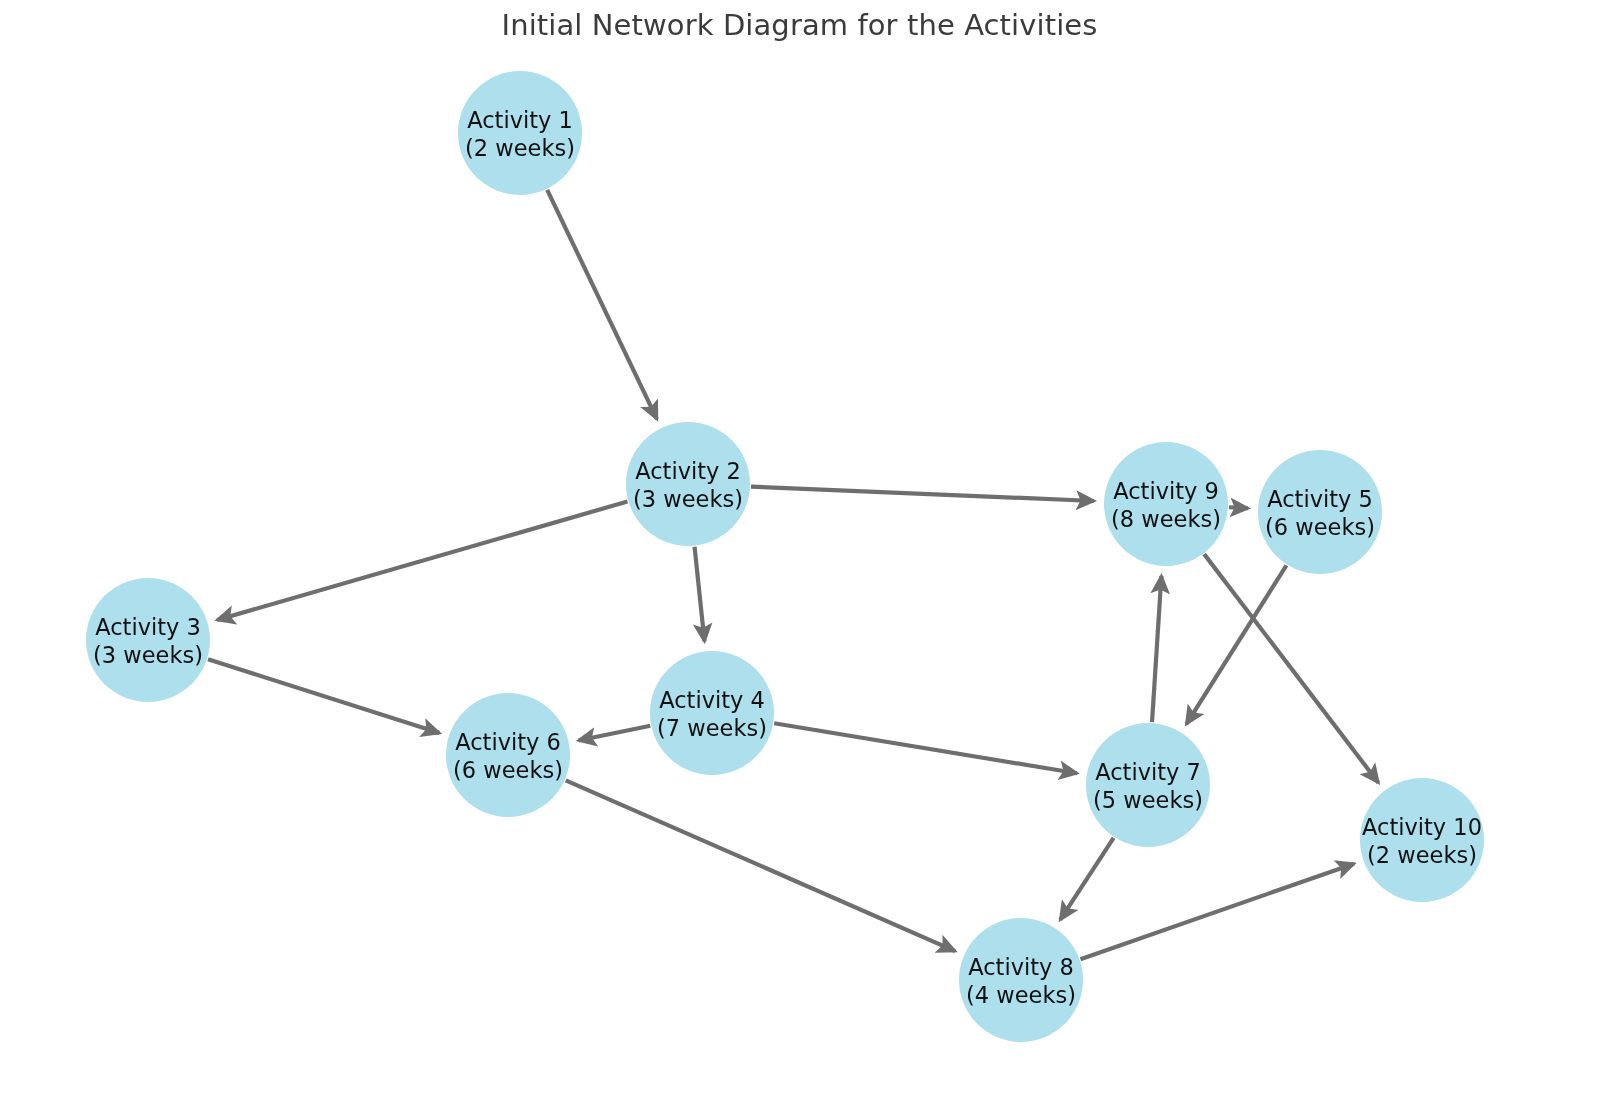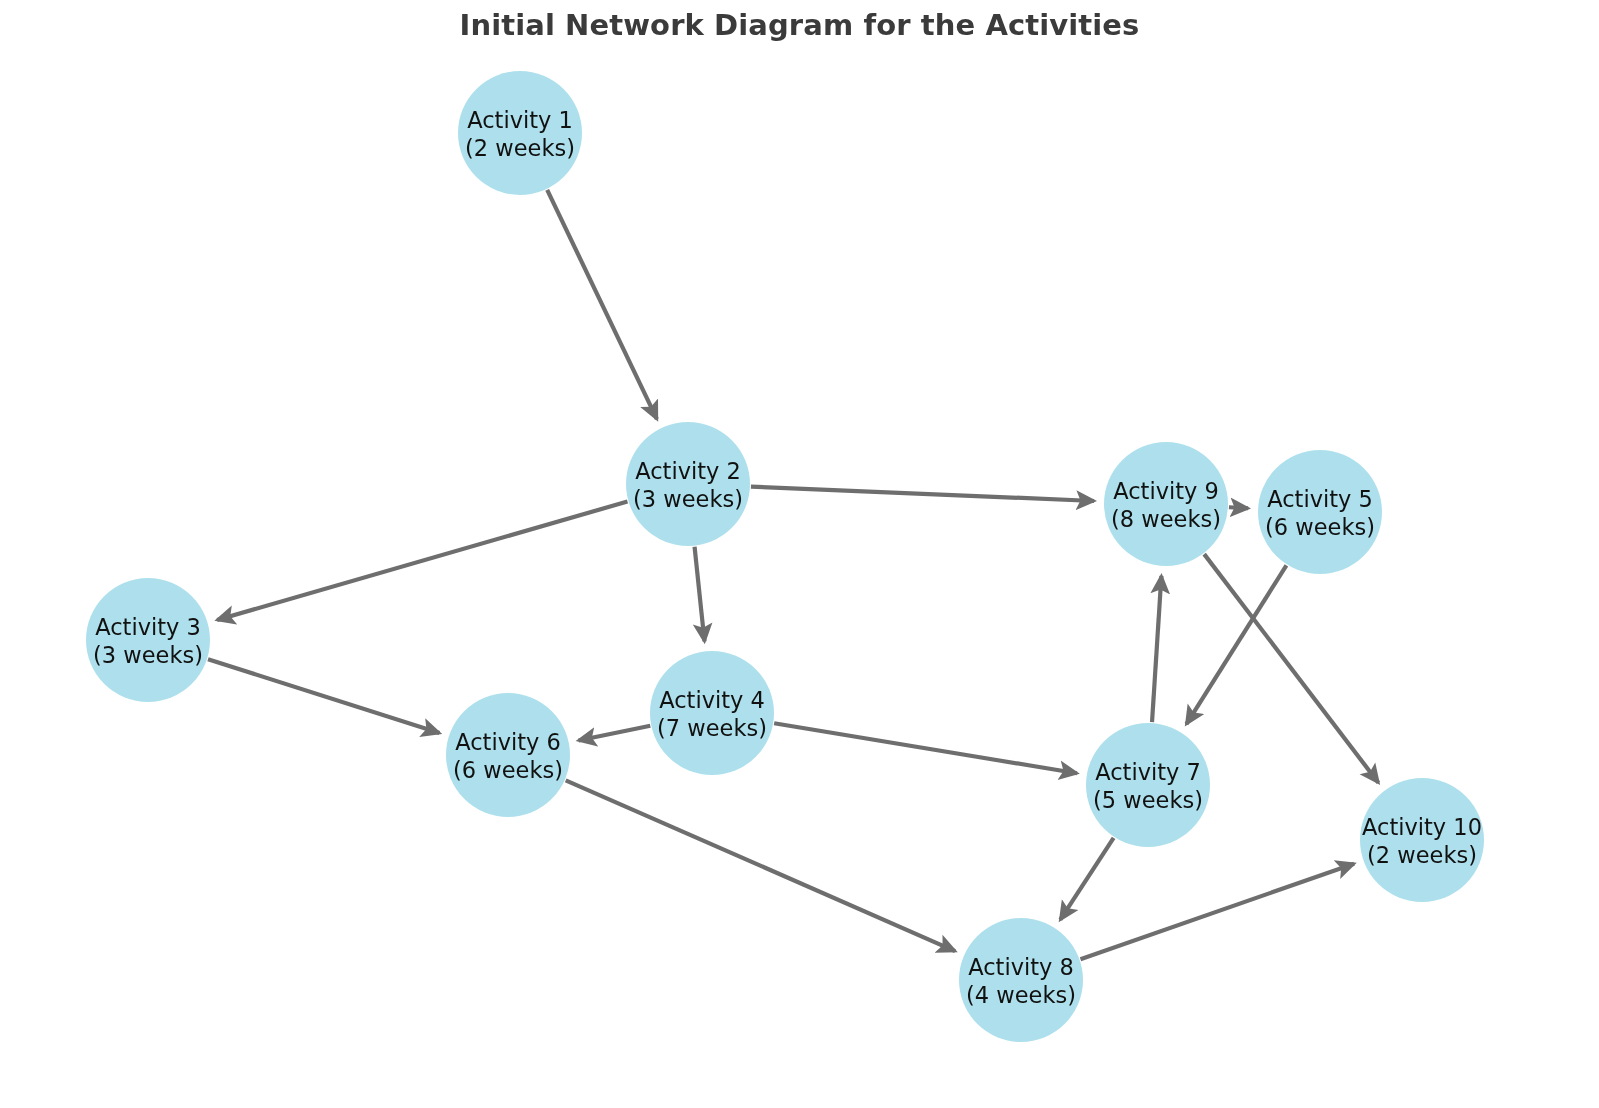--- a/index.html
+++ b/index.html
@@ -20,21 +20,21 @@
     height: 1108px;
     background: #ffffff;
   }
   #diagram-title {
     position: absolute;
     top: 8px;
     left: 0;
     width: 1599px;
     text-align: center;
     font-size: 29px;
-    font-weight: 700;
+    font-weight: 400;
     color: #3b3b3b;
     letter-spacing: 0.1px;
     font-family: "DejaVu Sans", "Liberation Sans", sans-serif;
     white-space: nowrap;
   }
   #graph-svg {
     position: absolute;
     top: 0;
     left: 0;
     width: 1599px;

